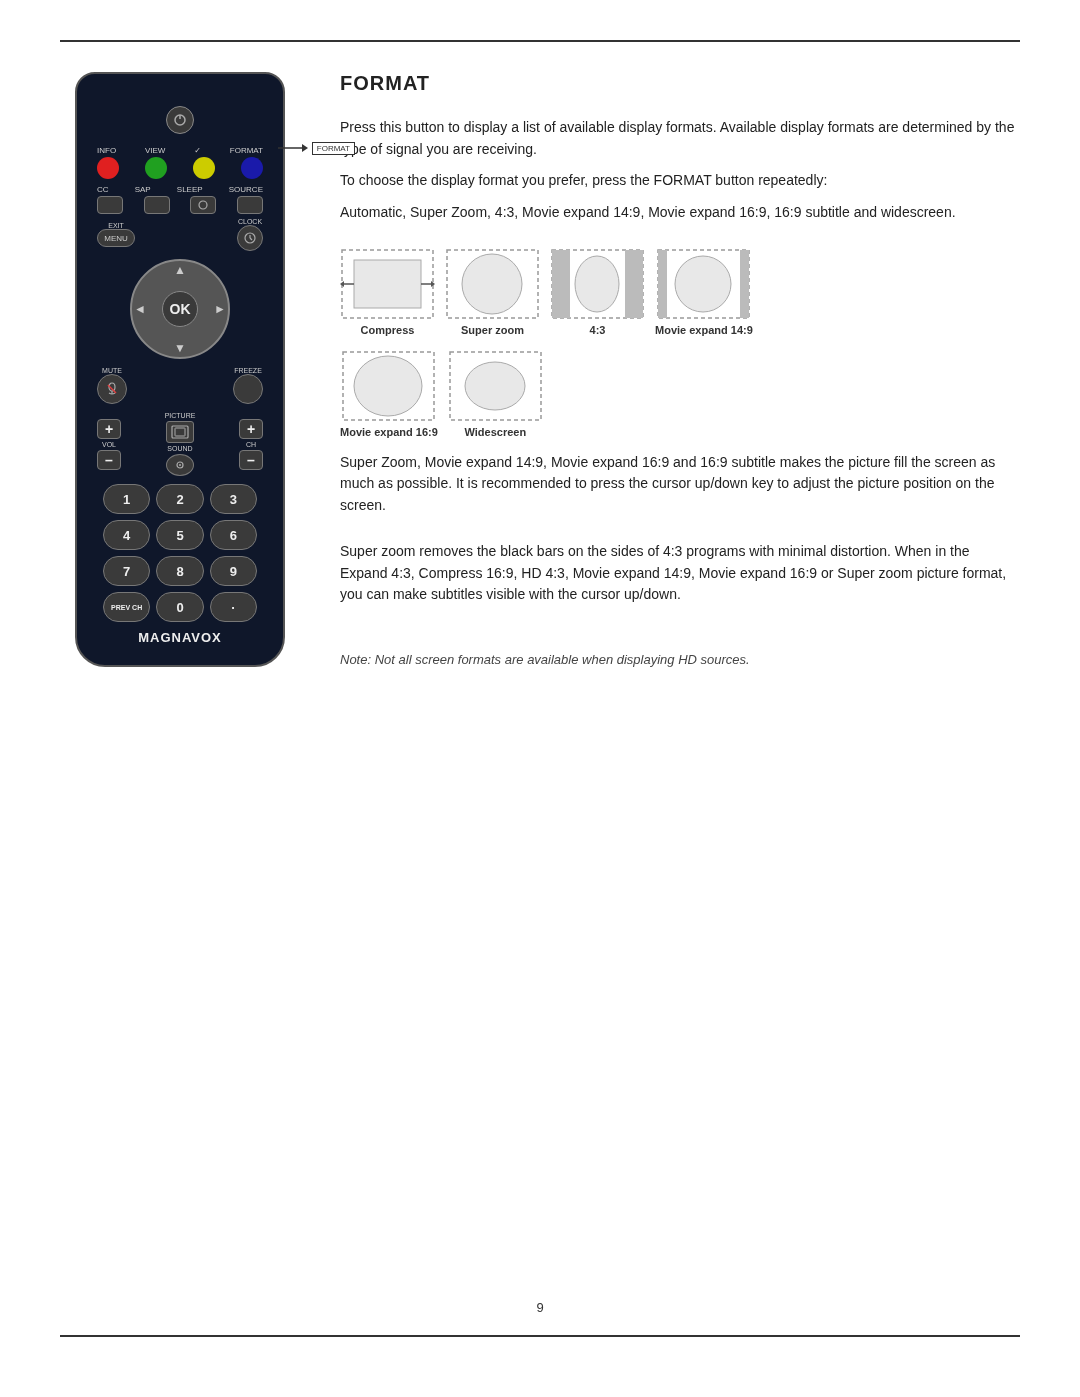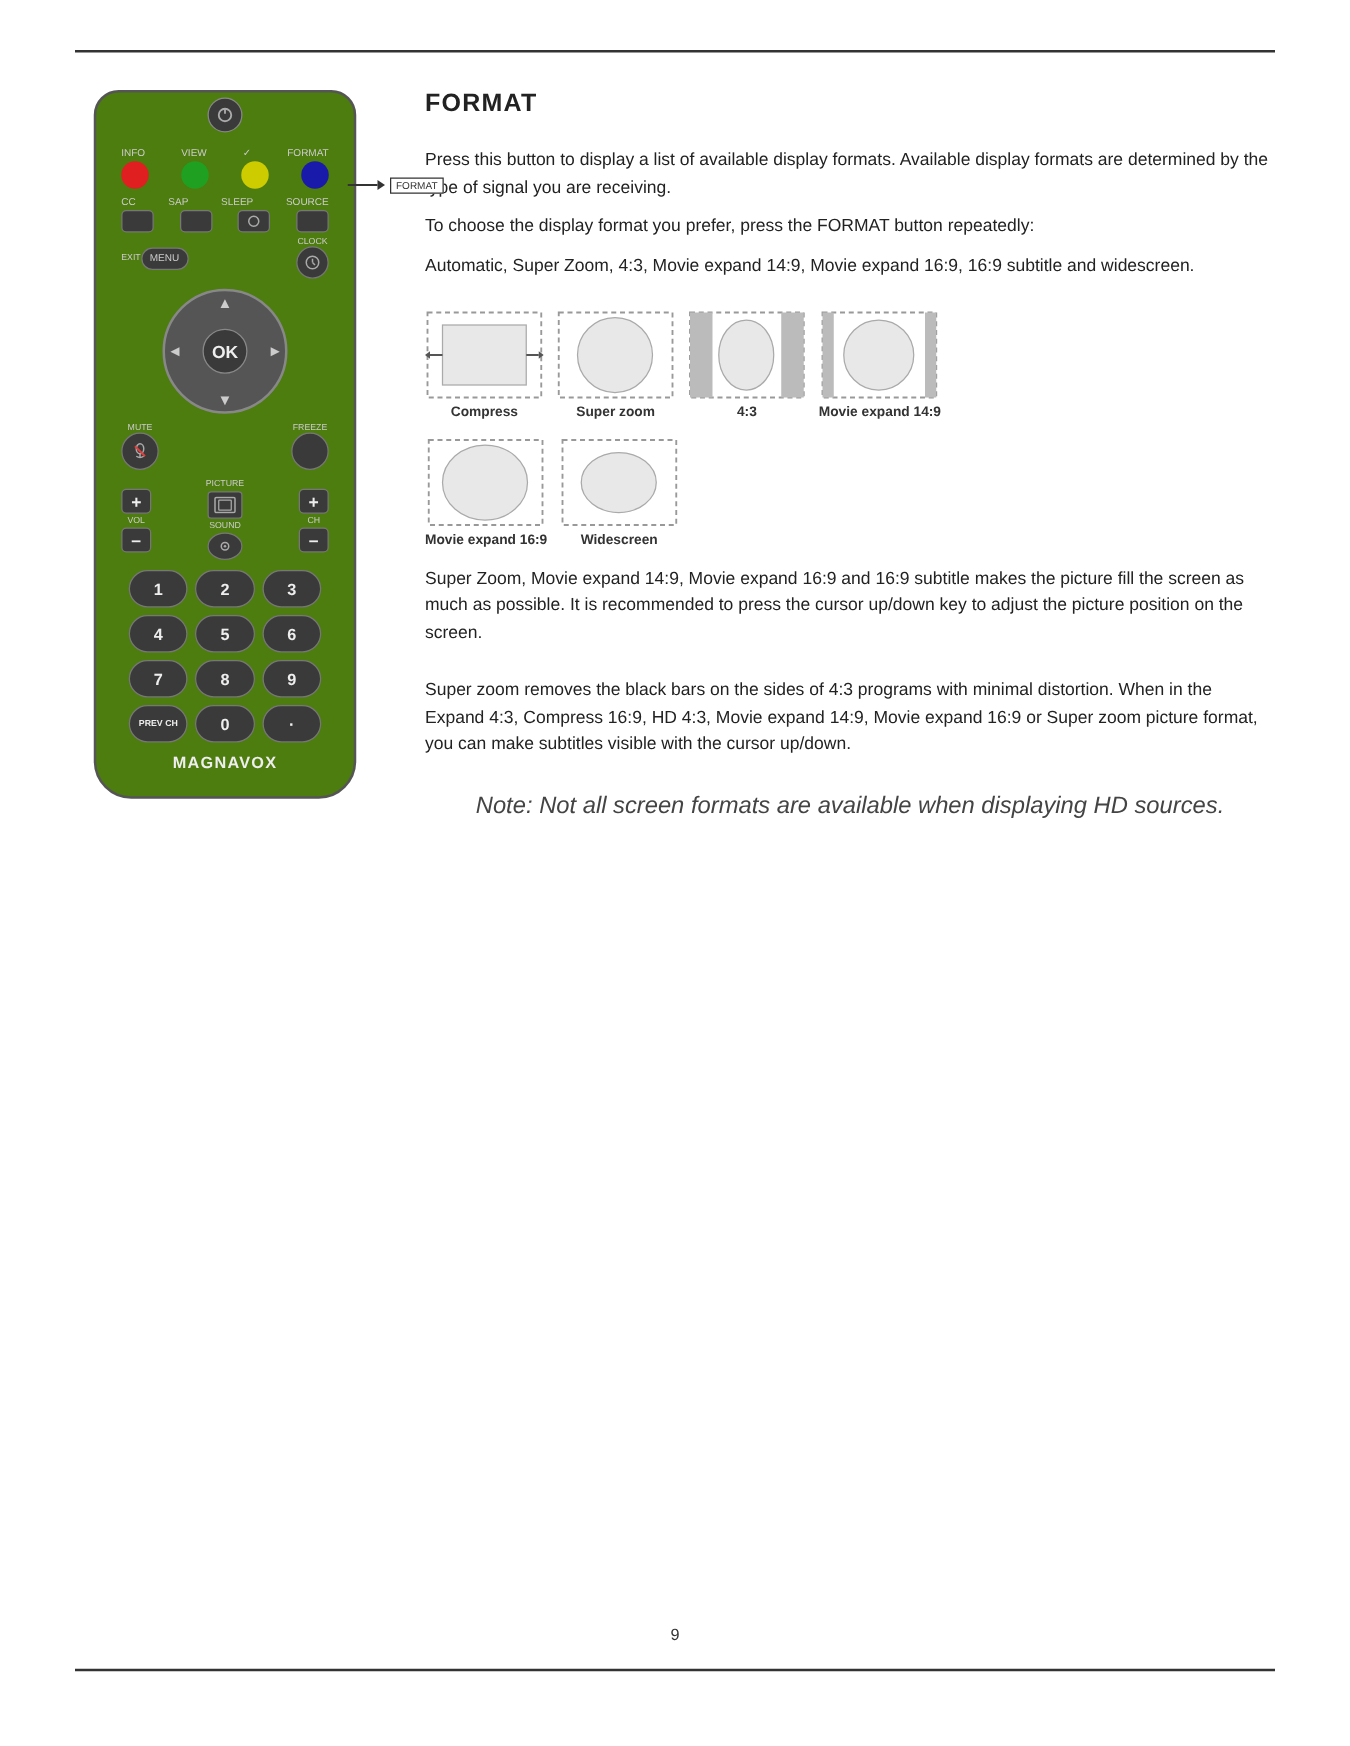--- a/index.html
+++ b/index.html
@@ -37,23 +37,23 @@
     
     .remote-section {
       flex: 0 0 240px;
       display: flex;
       flex-direction: column;
       align-items: center;
     }
 
     .remote-body {
       width: 210px;
-      background: #4d7c0f;
+      background: #0f172a;
       border-radius: 20px 20px 30px 30px;
-      padding: 4px 16px 20px 16px;
+      padding: 32px 16px 20px 16px;
       position: relative;
       border: 2px solid #555;
     }
 
     .remote-power-row {
       display: flex;
       justify-content: center;
       margin-bottom: 12px;
     }
 
@@ -119,21 +119,21 @@
     .remote-exit-clock-row {
       display: flex;
       justify-content: space-between;
       align-items: center;
       padding: 0 4px;
       margin-bottom: 8px;
     }
 
     .exit-menu-btn {
       display: flex;
-      flex-direction: row;
+      flex-direction: column;
       align-items: center;
     }
 
     .exit-label {
       font-size: 7px;
       color: #ccc;
     }
 
     .menu-btn {
       width: 38px;
@@ -458,24 +458,23 @@
       text-align: center;
     }
 
     
     .diagram-svg {
       display: block;
     }
 
     .note-text {
       font-style: italic;
-      font-size: 19px;
+      font-size: 13px;
       color: #444;
-      margin-top: 4px;
-      text-align: center;
+      margin-top: 22px;
     }
 
     .page-number {
       text-align: center;
       font-size: 13px;
       color: #333;
       margin-top: auto;
       padding-top: 30px;
     }
 

